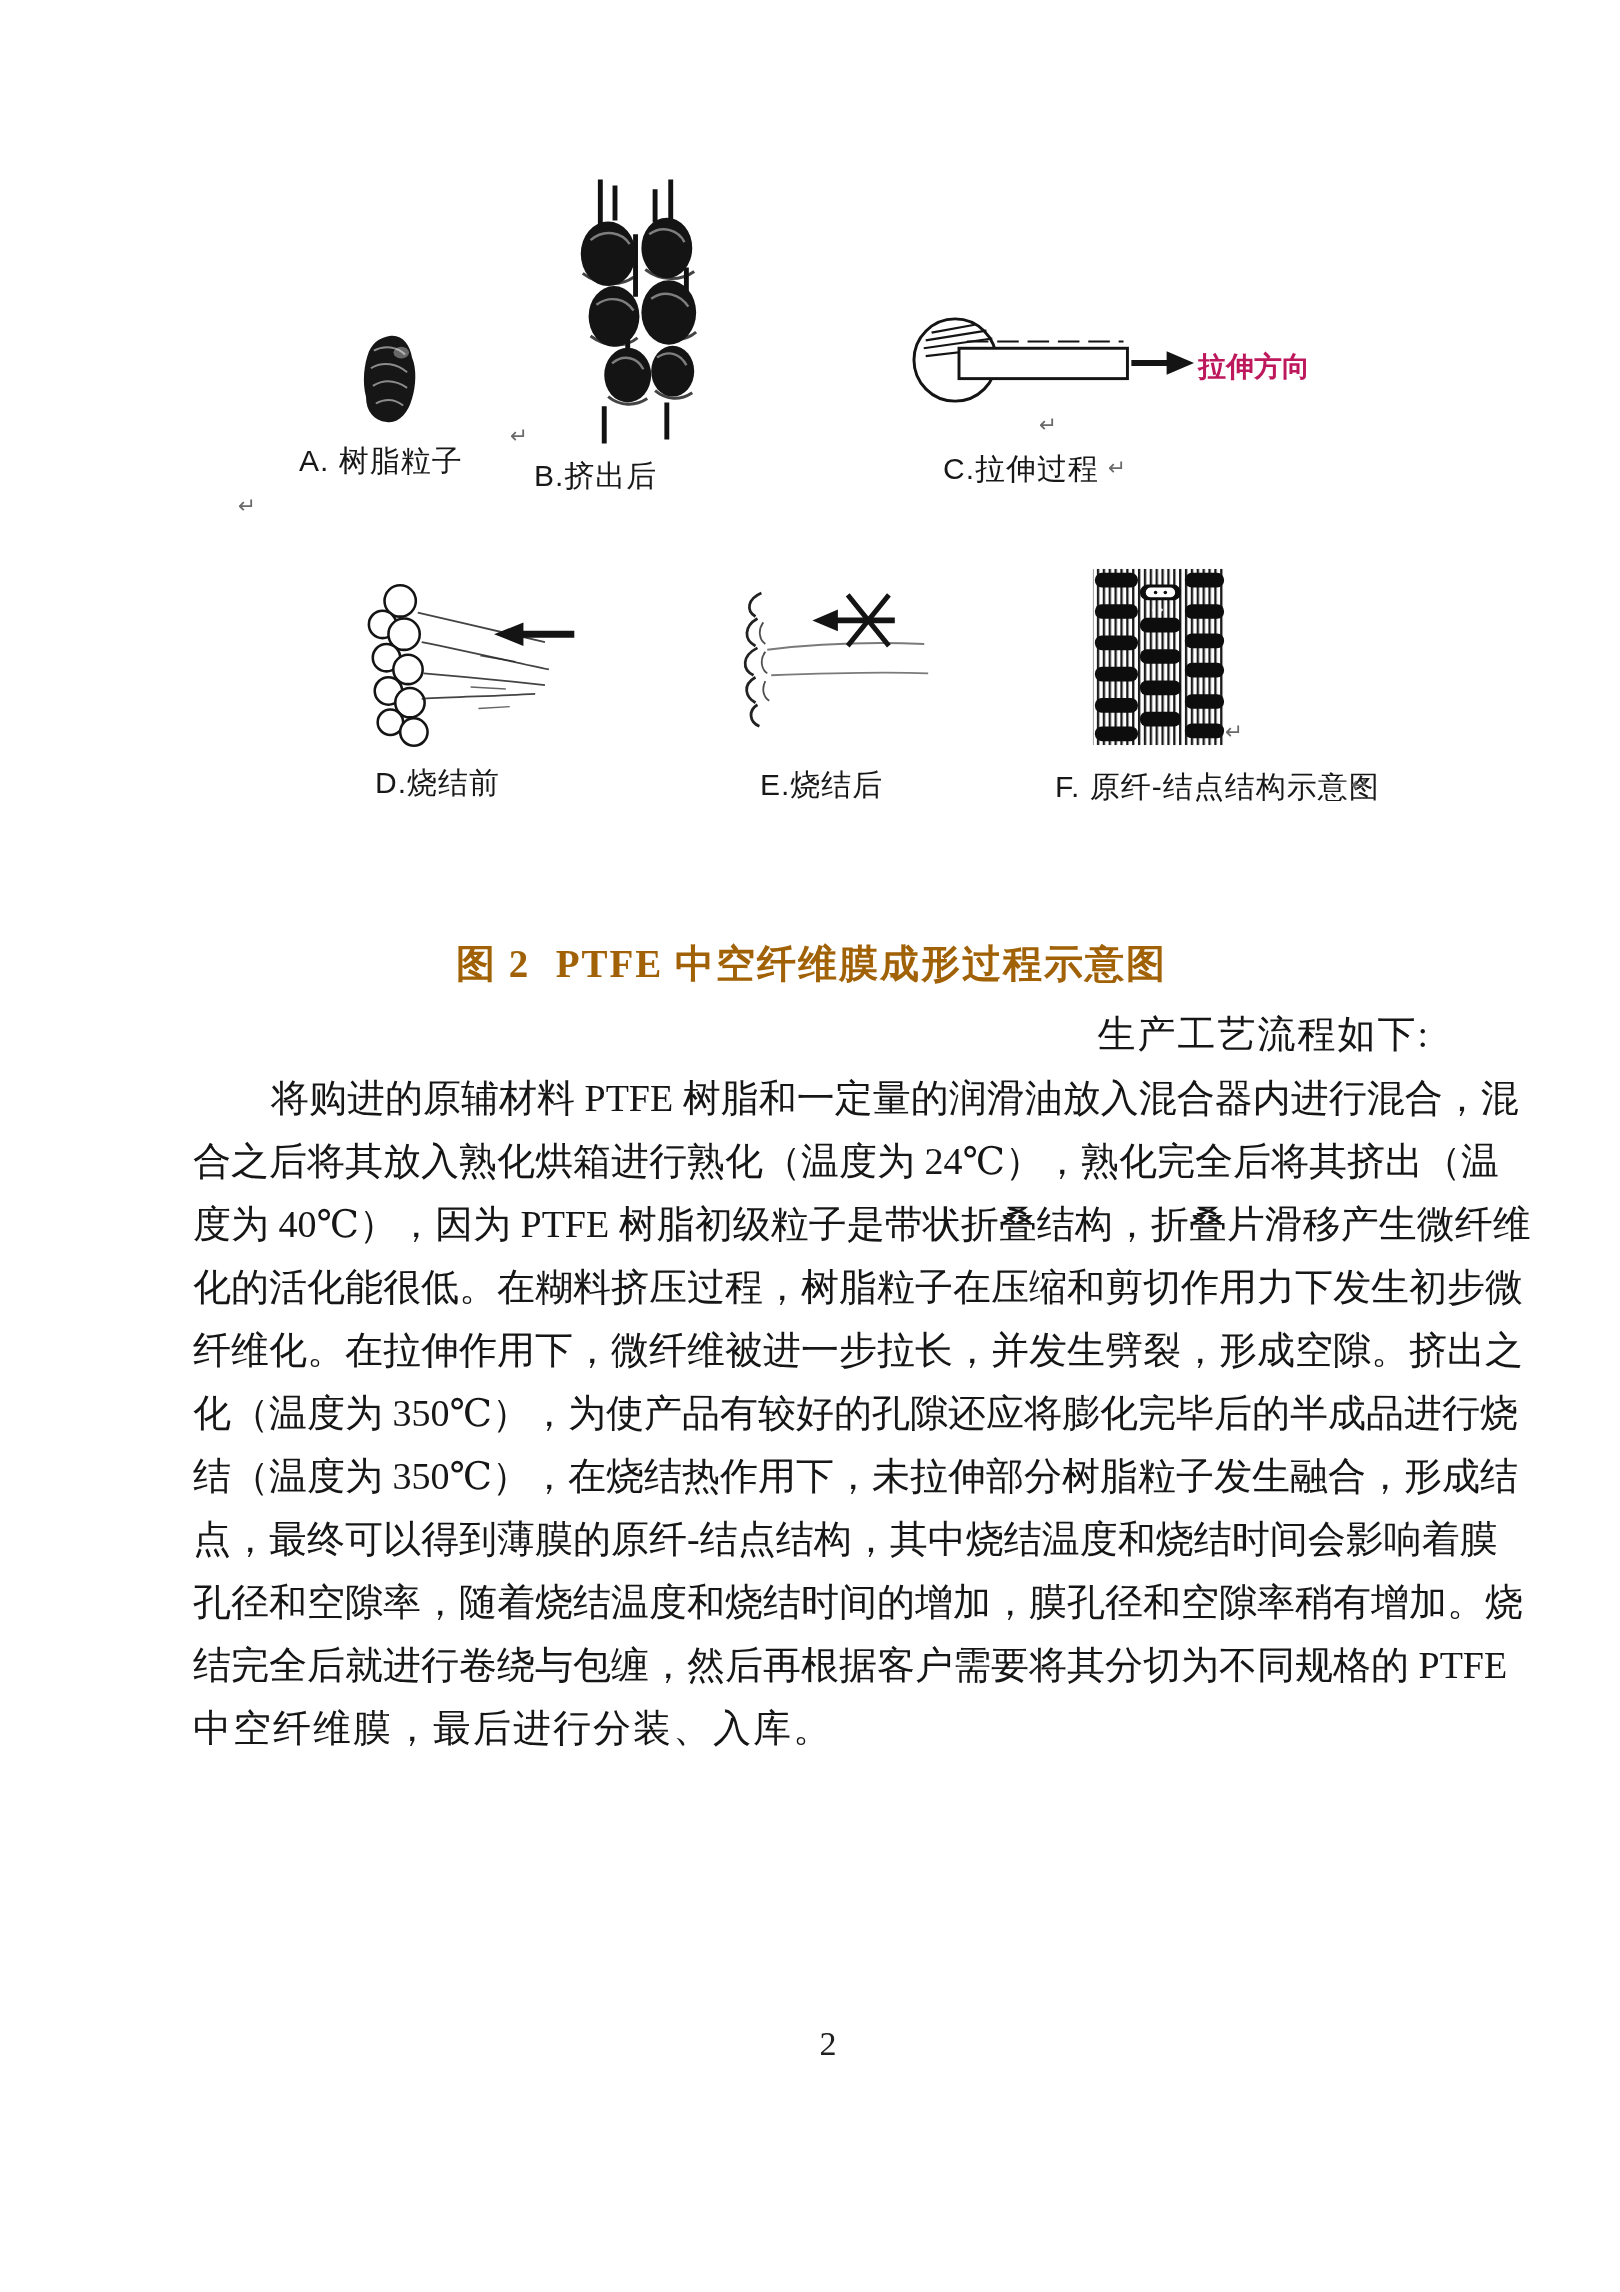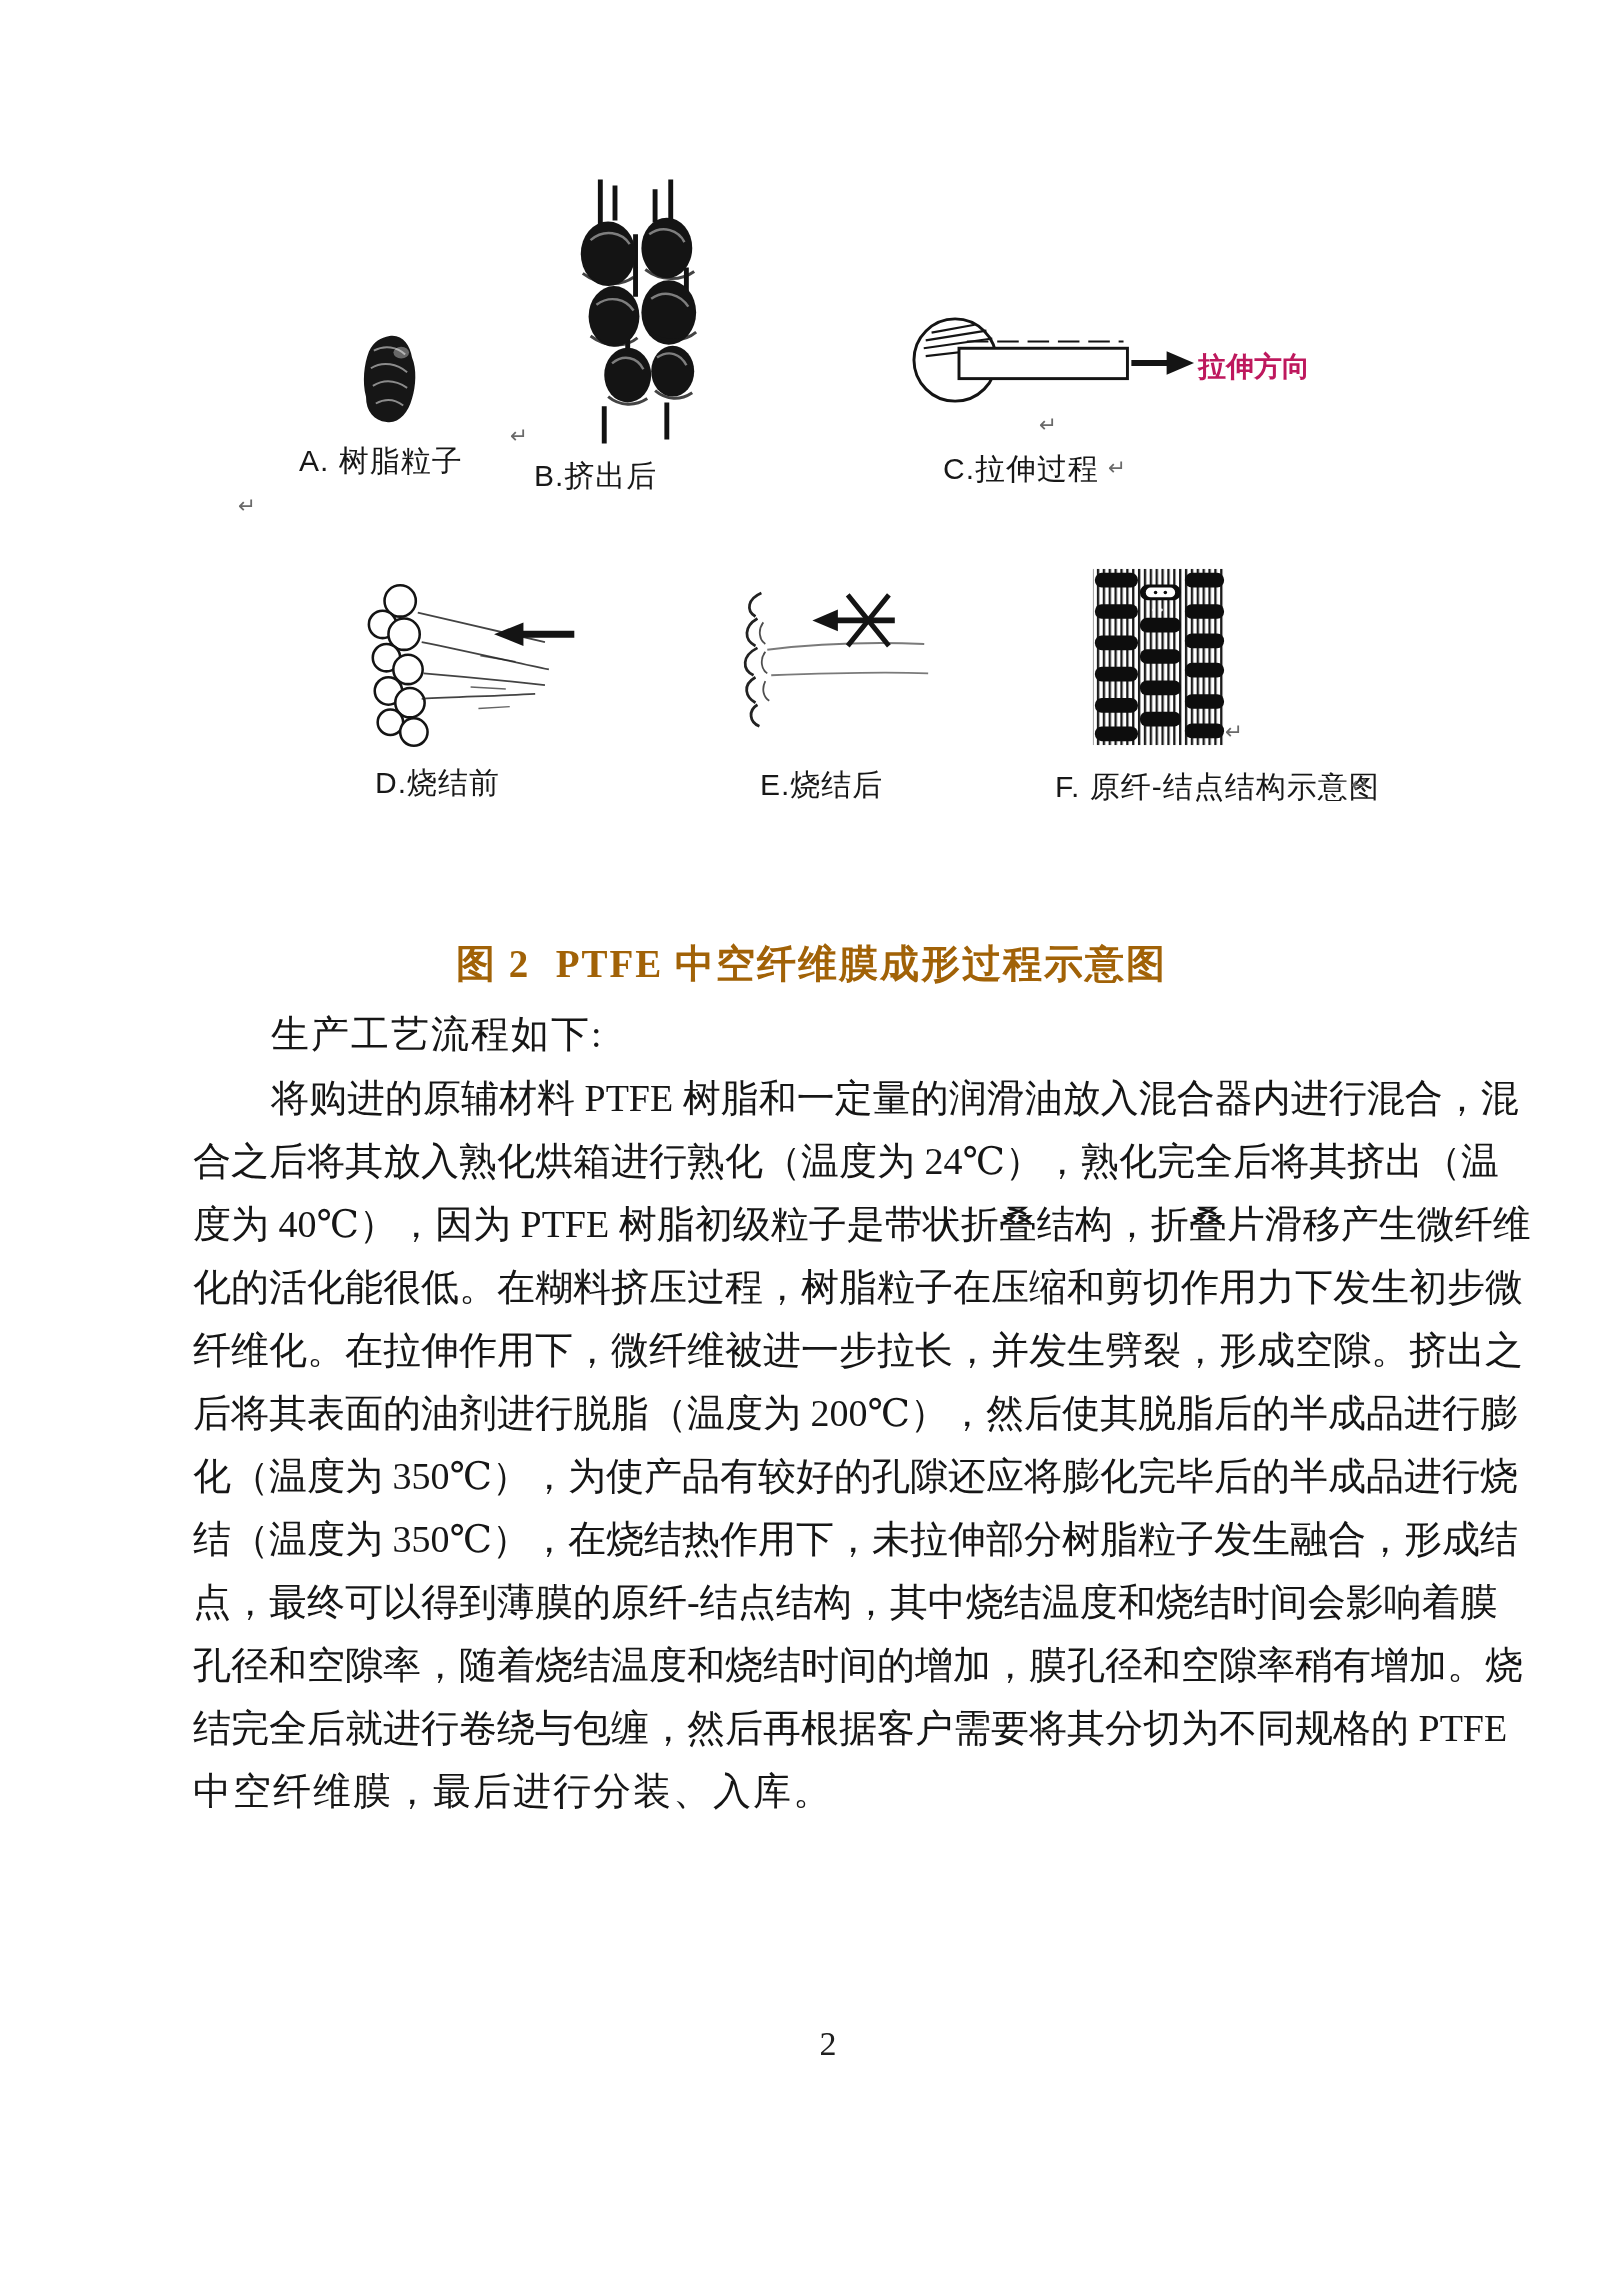--- a/index.html
+++ b/index.html
@@ -45,21 +45,21 @@
   }
   .body-block {
     position:absolute;
     left:193px; top:1002px; width:1237px;
     font-size:38px;
     color:#161616;
   }
   .intro-line {
     height:65px; line-height:65px;
     text-indent:78px;
-    text-align:left;
+    text-align:right;
     letter-spacing:2px;
   }
   .bline {
     height:63px; line-height:63px;
     text-align:justify;
     text-align-last:justify;
     white-space:nowrap;
   }
   .bline.first { text-indent:78px; }
   .bline.last { text-align-last:left; letter-spacing:2px; white-space:normal; }
@@ -182,21 +182,20 @@
     <span>PTFE 中空纤维膜成形过程示意图</span>
   </div>
 
   <div class="body-block">
     <div class="intro-line">生产工艺流程如下:</div>
     <div class="bline first">将购进的原辅材料 PTFE 树脂和一定量的润滑油放入混合器内进行混合，混</div>
     <div class="bline">合之后将其放入熟化烘箱进行熟化（温度为 24℃），熟化完全后将其挤出（温</div>
     <div class="bline">度为 40℃），因为 PTFE 树脂初级粒子是带状折叠结构，折叠片滑移产生微纤维</div>
     <div class="bline">化的活化能很低。在糊料挤压过程，树脂粒子在压缩和剪切作用力下发生初步微</div>
     <div class="bline">纤维化。在拉伸作用下，微纤维被进一步拉长，并发生劈裂，形成空隙。挤出之</div>
-    <div class="bline">后将其表面的油剂进行脱脂（温度为 200℃），然后使其脱脂后的半成品进行膨</div>
     <div class="bline">化（温度为 350℃），为使产品有较好的孔隙还应将膨化完毕后的半成品进行烧</div>
     <div class="bline">结（温度为 350℃），在烧结热作用下，未拉伸部分树脂粒子发生融合，形成结</div>
     <div class="bline">点，最终可以得到薄膜的原纤-结点结构，其中烧结温度和烧结时间会影响着膜</div>
     <div class="bline">孔径和空隙率，随着烧结温度和烧结时间的增加，膜孔径和空隙率稍有增加。烧</div>
     <div class="bline">结完全后就进行卷绕与包缠，然后再根据客户需要将其分切为不同规格的 PTFE</div>
     <div class="bline last">中空纤维膜，最后进行分装、入库。</div>
   </div>
 
   <div class="page-number">2</div>
 

